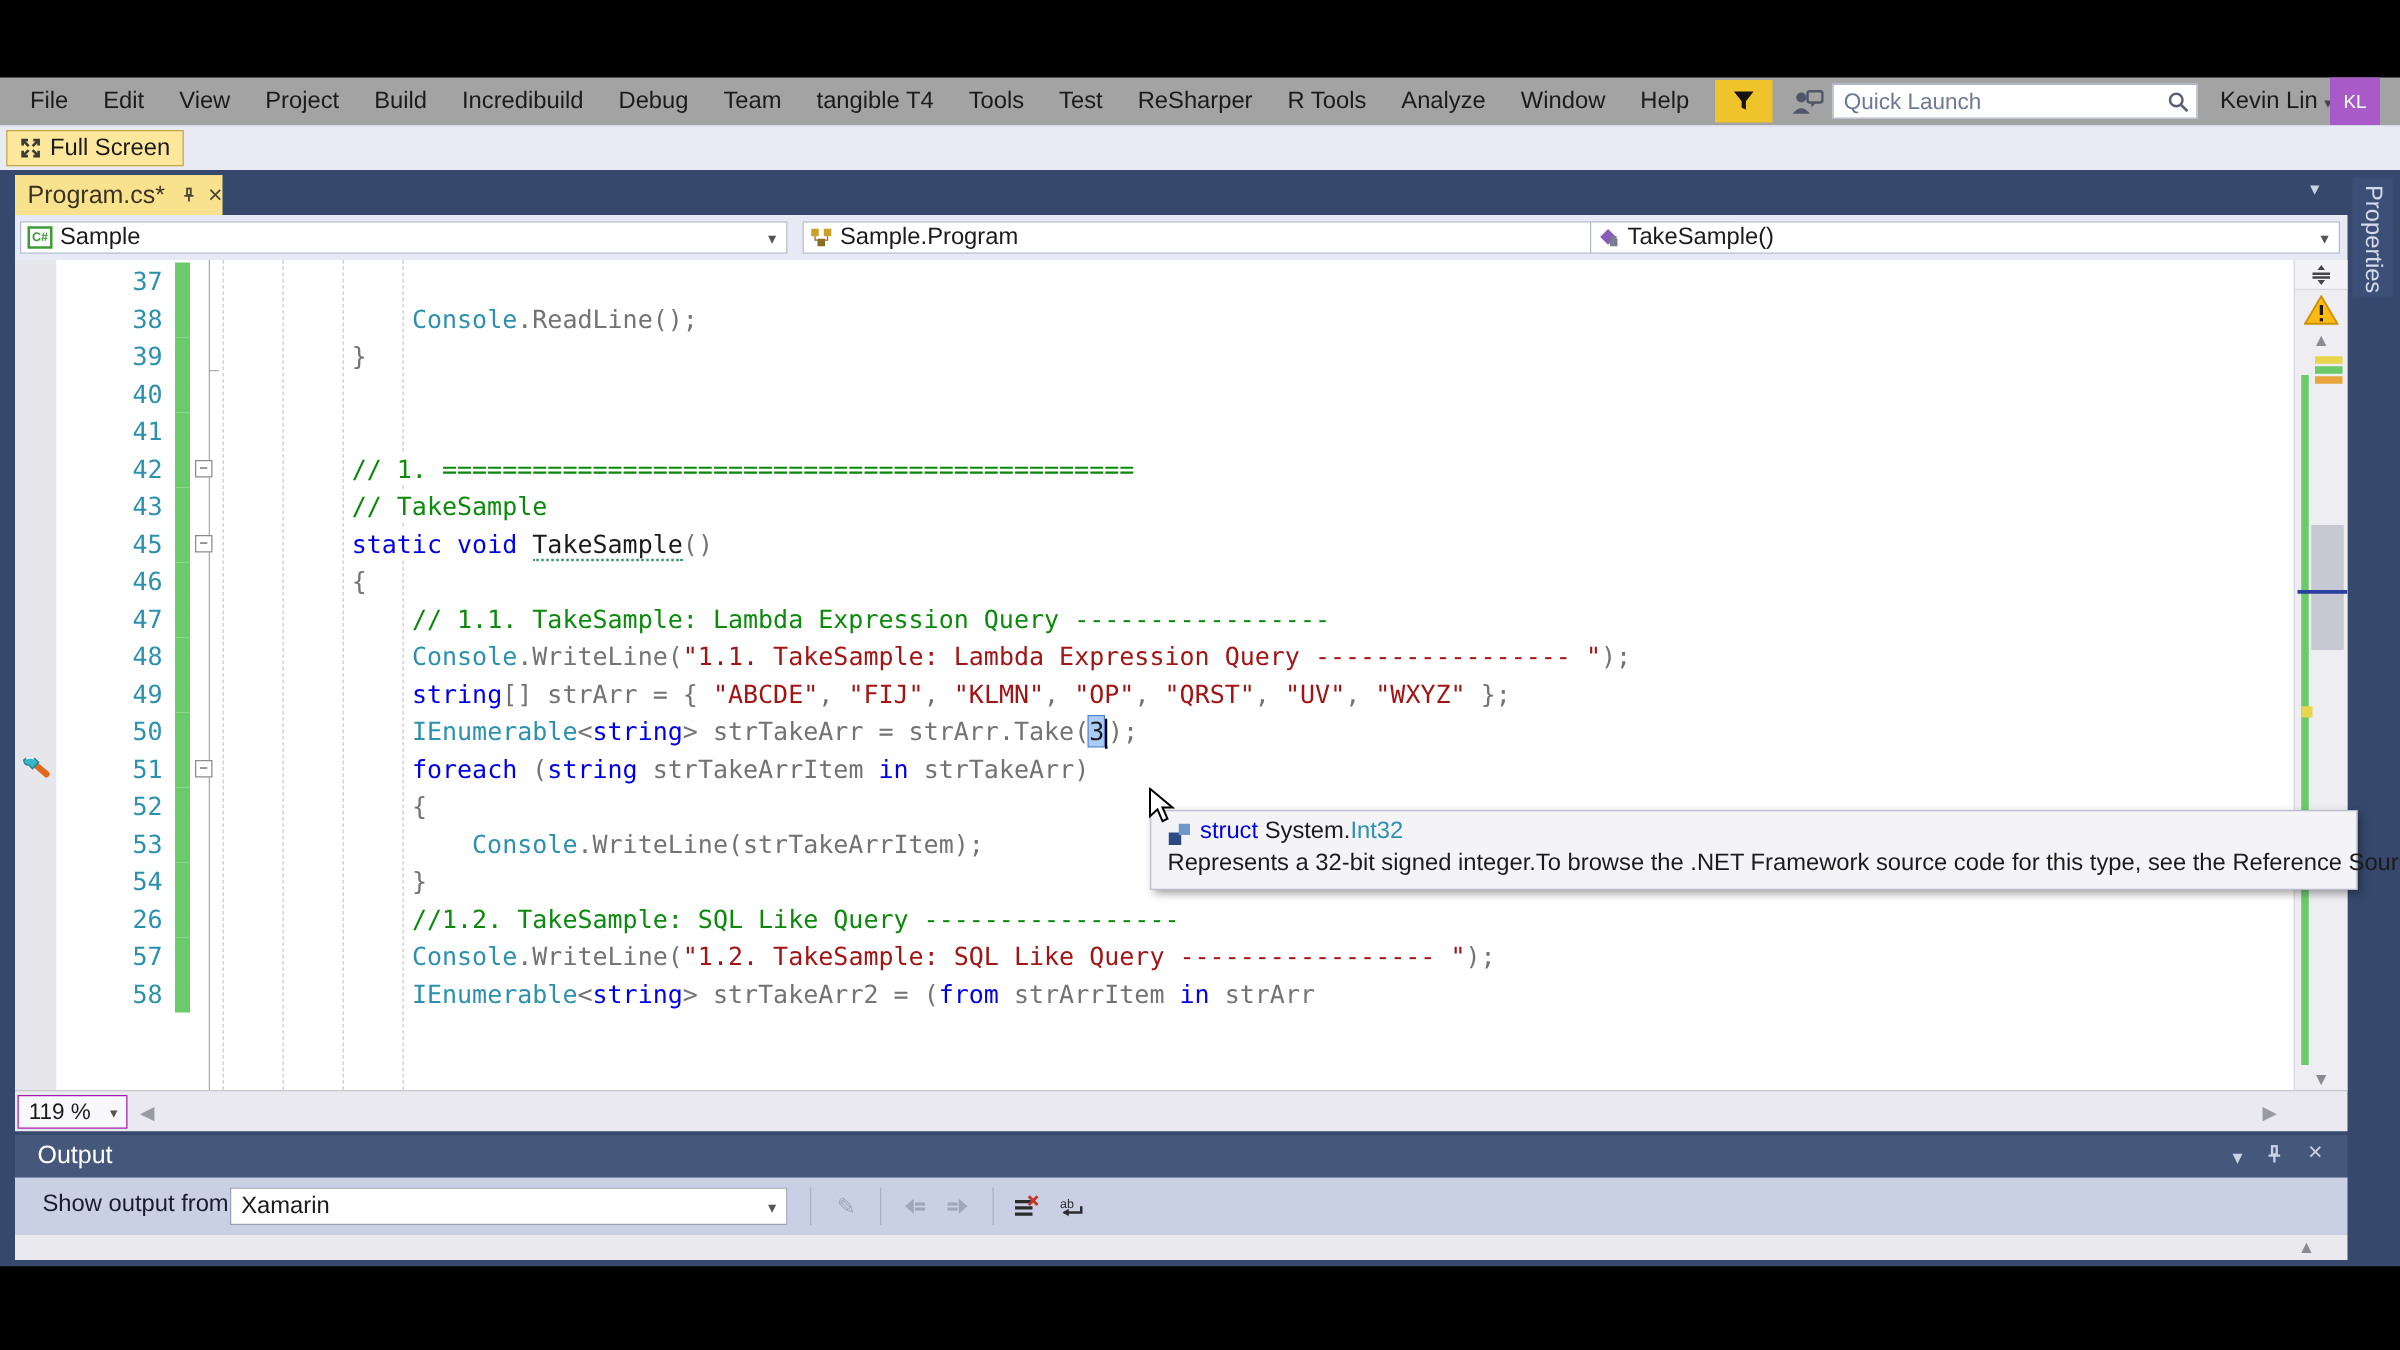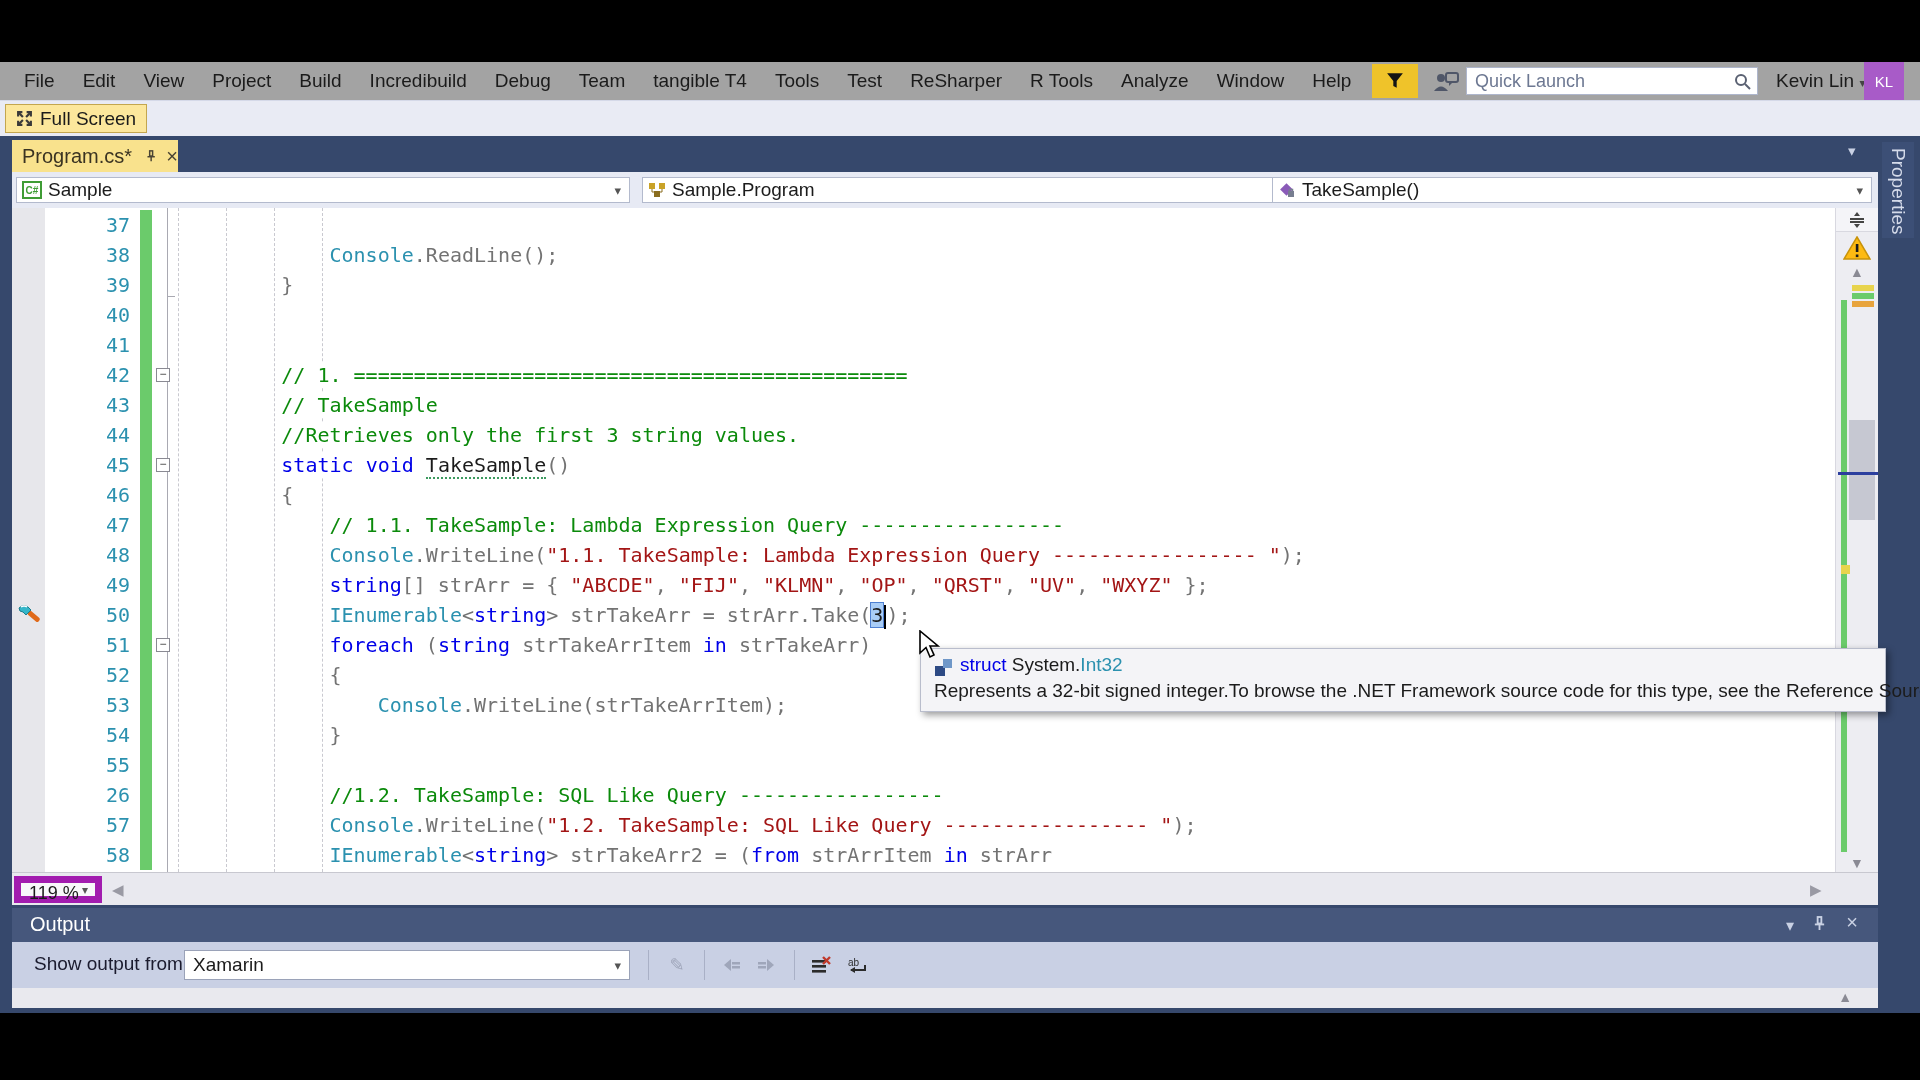--- a/index.html
+++ b/index.html
@@ -74,22 +74,22 @@
   #vs-up { position:absolute; left:0; right:0; top:56px; text-align:center; color:#8A8A94; font-size:14px; }
   #vs-green { position:absolute; left:5px; width:6px; top:92px; height:552px; background:#6BCB6B; }
   .mark { position:absolute; right:4px; width:22px; height:6px; }
   #vs-thumb { position:absolute; left:13px; right:3px; top:212px; height:100px; background:#C6C8D2; }
   #vs-caretline { position:absolute; left:2px; right:0; top:264px; height:3px; background:#2B3F9E; }
   #vs-yellow2 { position:absolute; left:5px; top:357px; width:9px; height:9px; background:#E8D44D; }
   #vs-down { position:absolute; left:0; right:0; bottom:1px; text-align:center; color:#8A8A94; font-size:14px; }
 
   
   #hscroll-row { position:absolute; left:12px; top:736px; width:1866px; height:33px; background:#E9E9EF; border-top:1px solid #C8C8D0; }
-  #zoom-box { position:absolute; left:2px; top:3px; width:88px; height:27px; background:#F8F8FA; border:7px solid #a21caf;
-              font-size:18px; color:#1b1b1b; display:flex; }
+  #zoom-box { position:absolute; left:2px; top:3px; width:88px; height:27px; background:#F8F8FA; border:1px solid #a21caf;
+              font-size:18px; color:#1b1b1b; display:flex; align-items:center; }
   #zoom-box .z { margin-left:8px; } #zoom-box .arrow { position:absolute; right:7px; font-size:12px; color:#555; }
   #hs-left  { position:absolute; left:100px; top:8px; color:#9A9AA4; font-size:15px; }
   #hs-right { position:absolute; left:1798px; top:8px; color:#9A9AA4; font-size:15px; }
 
   
   #output { position:absolute; left:12px; top:772px; width:1866px; height:100px; }
   #out-title { position:absolute; left:0; top:0; right:0; height:34px; background:#46577C; color:#fff; }
   #out-title .t { position:absolute; left:18px; top:5px; font-size:20px; }
   .out-tbtn { position:absolute; top:8px; color:#C9D1E4; font-size:16px; }
   #out-toolbar { position:absolute; left:0; top:34px; right:0; height:46px; background:#C9D0E4; }
@@ -276,26 +276,20 @@
           </div>
           <pre class="code"><span class="seg-sp">        </span><span class="seg-com">// 1. ==============================================</span></pre>
         </div>
         <div class="code-row">
           <div class="ln">43</div>
           <div class="chg"></div>
           <div class="fold"></div>
           <pre class="code"><span class="seg-sp">        </span><span class="seg-com">// TakeSample</span></pre>
         </div>
         <div class="code-row">
-          <div class="ln">44</div>
-          <div class="chg"></div>
-          <div class="fold"></div>
-          <pre class="code"><span class="seg-sp">        </span><span class="seg-com">//Retrieves only the first 3 string values.</span></pre>
-        </div>
-        <div class="code-row">
           <div class="ln">45</div>
           <div class="chg"></div>
           <div class="fold">
             <div class="fold-box">−</div>
           </div>
           <pre class="code"><span class="seg-sp">        </span><span class="seg-kw">static</span><span class="seg-p"> </span><span class="seg-kw">void</span><span class="seg-p"> </span><span class="seg-pu">TakeSample</span><span class="seg-p">()</span></pre>
         </div>
         <div class="code-row">
           <div class="ln">46</div>
           <div class="chg"></div>
@@ -344,26 +338,20 @@
           <div class="ln">53</div>
           <div class="chg"></div>
           <div class="fold"></div>
           <pre class="code"><span class="seg-sp">                </span><span class="seg-type">Console</span><span class="seg-p">.WriteLine(strTakeArrItem);</span></pre>
         </div>
         <div class="code-row">
           <div class="ln">54</div>
           <div class="chg"></div>
           <div class="fold"></div>
           <pre class="code"><span class="seg-sp">            </span><span class="seg-p">}</span></pre>
-        </div>
-        <div class="code-row">
-          <div class="ln">55</div>
-          <div class="chg"></div>
-          <div class="fold"></div>
-          <pre class="code"></pre>
         </div>
         <div class="code-row">
           <div class="ln">26</div>
           <div class="chg"></div>
           <div class="fold"></div>
           <pre class="code"><span class="seg-sp">            </span><span class="seg-com">//1.2. TakeSample: SQL Like Query -----------------</span></pre>
         </div>
         <div class="code-row">
           <div class="ln">57</div>
           <div class="chg"></div>

